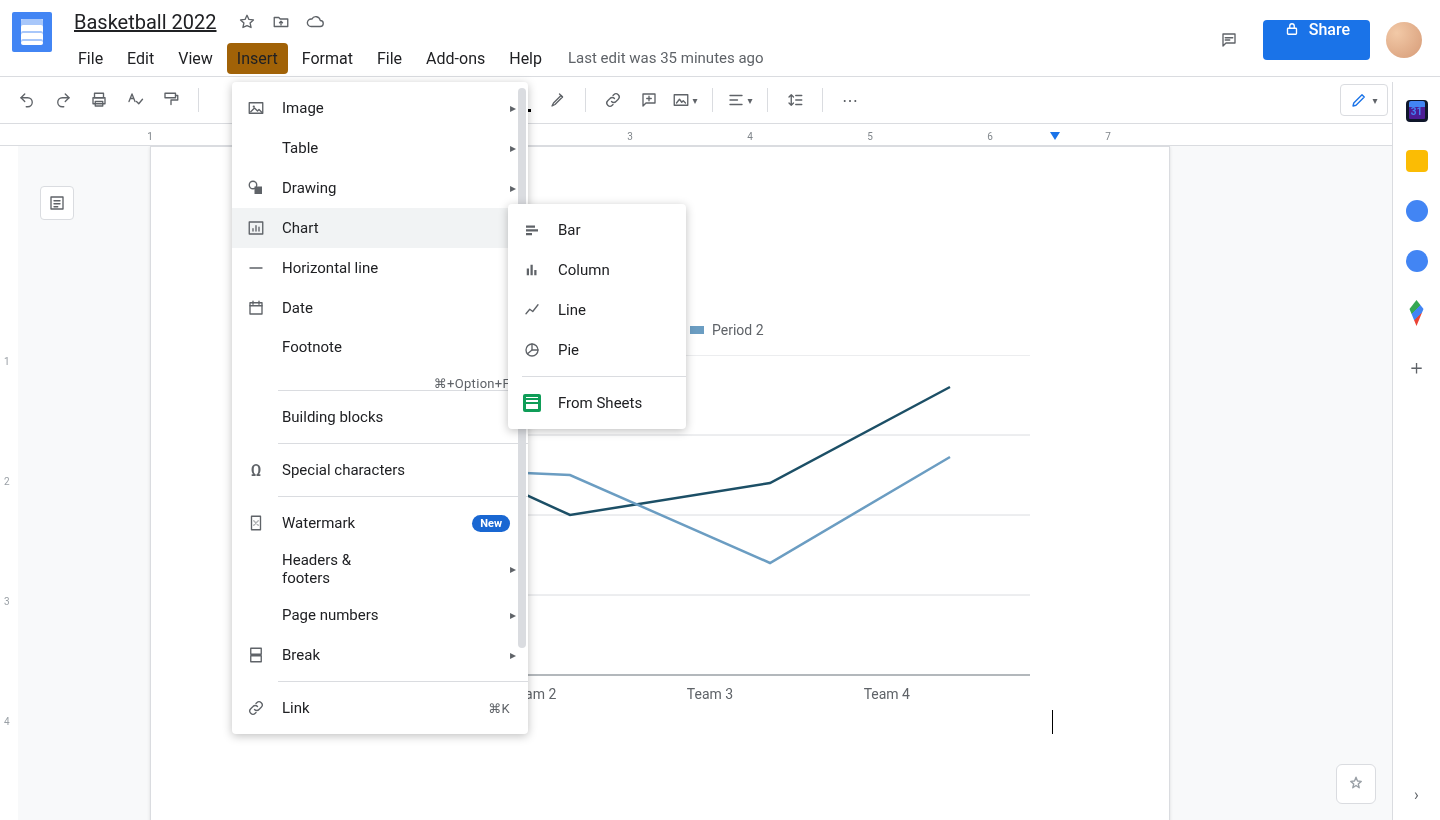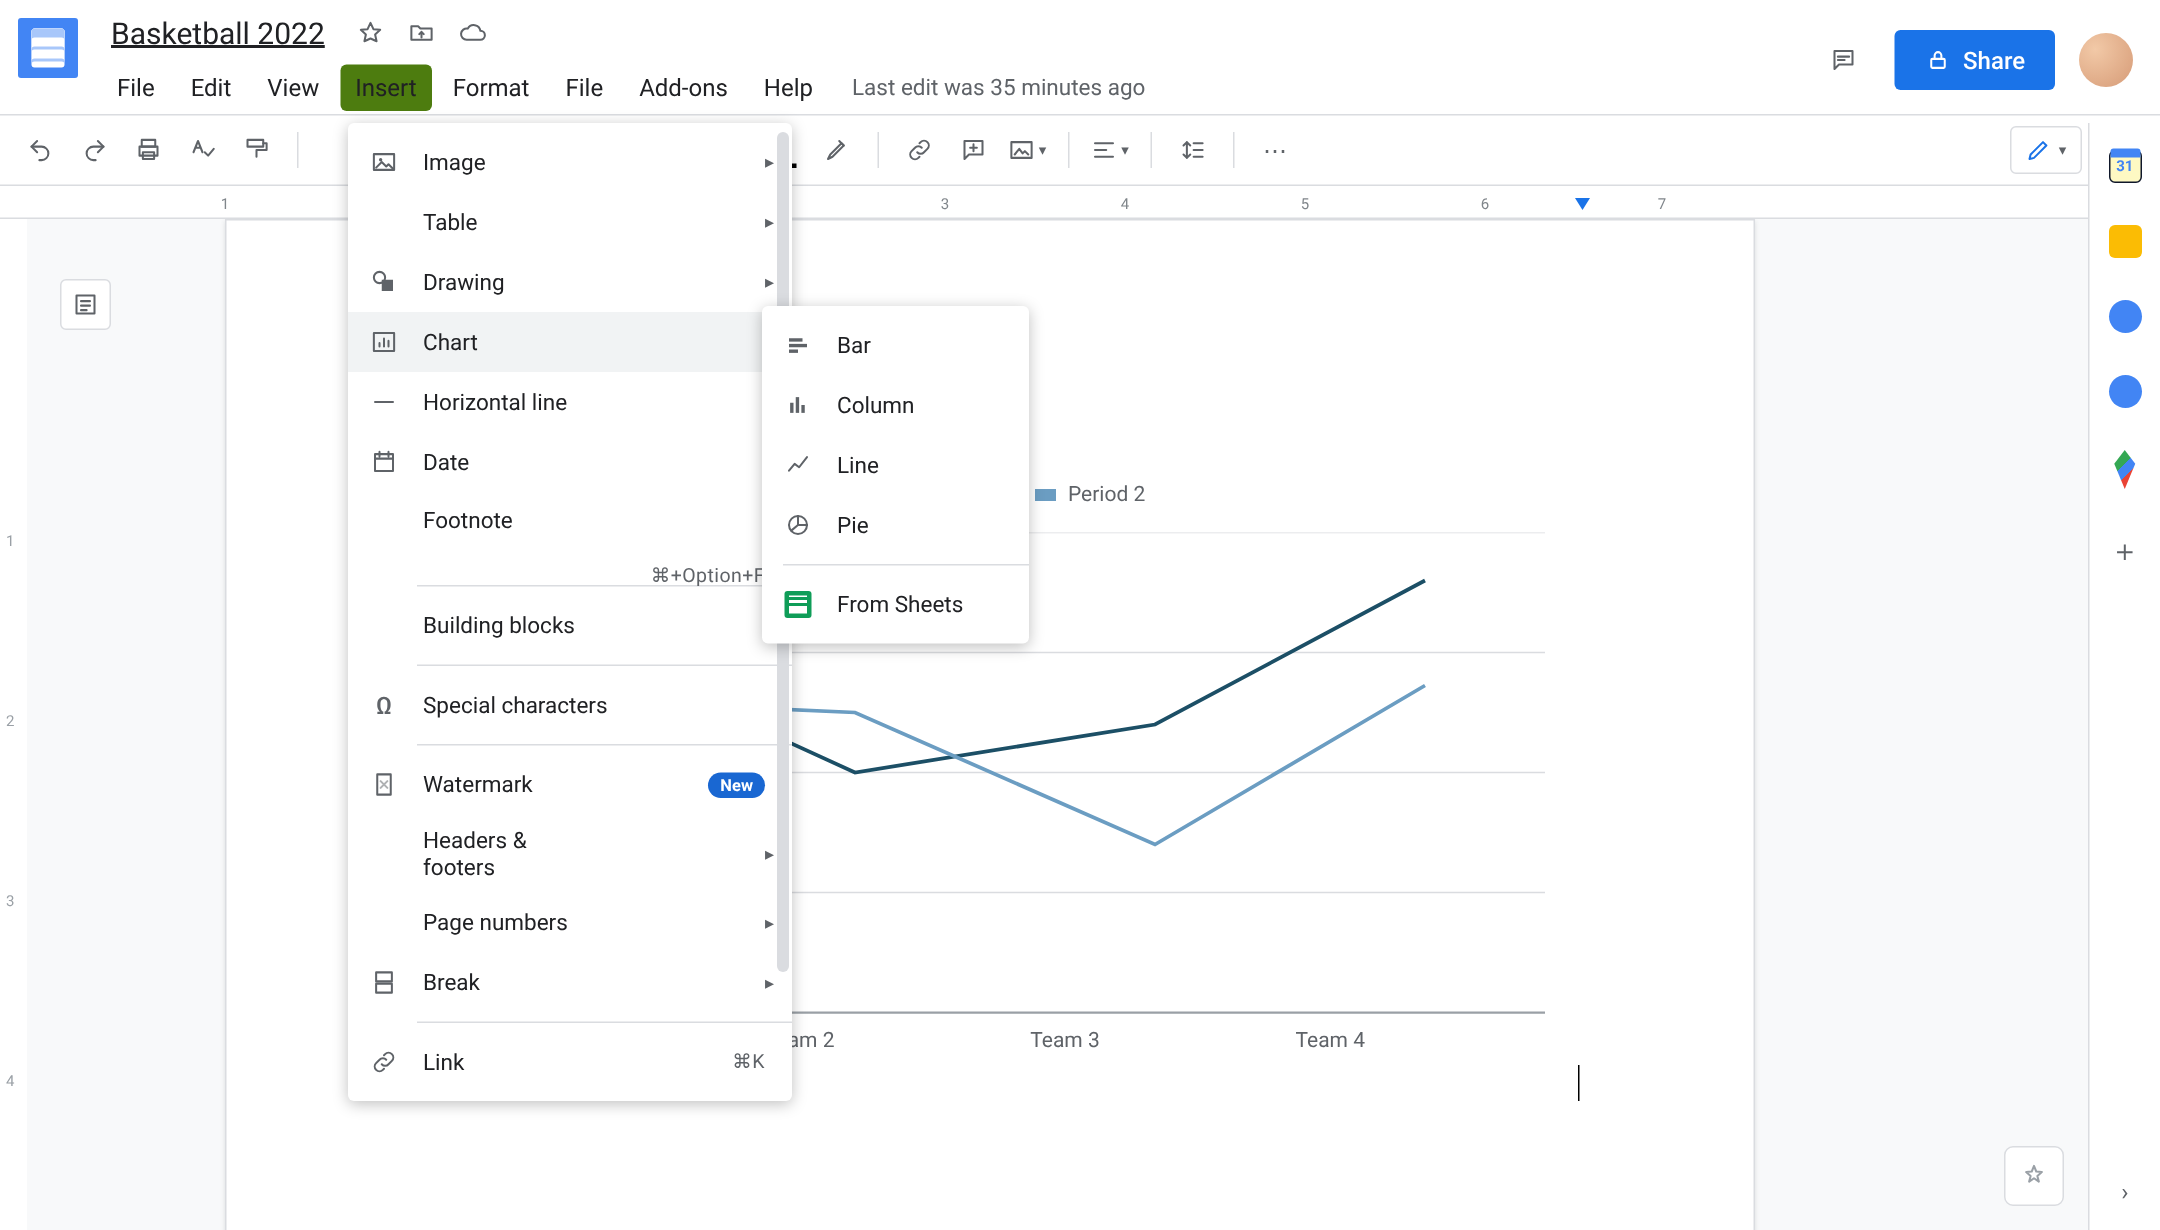--- a/index.html
+++ b/index.html
@@ -16,40 +16,40 @@
   .titlebar{display:flex;align-items:flex-start;padding:8px 12px 0 12px;position:relative;z-index:3;}
   .doc-icon{width:40px;height:40px;background:#4285f4;border-radius:2px;margin-right:16px;display:flex;align-items:center;justify-content:center;flex-shrink:0;margin-top:4px;}
   .doc-icon::before{content:"";width:22px;height:26px;background:#fff;border-radius:2px;display:block;box-shadow:inset 0 6px 0 #a8c7fa, inset 0 12px 0 #fff, inset 0 14px 0 #a8c7fa, inset 0 20px 0 #fff, inset 0 22px 0 #a8c7fa;}
   .title-col{display:flex;flex-direction:column;flex:1;}
   .title-row{display:flex;align-items:center;gap:14px;height:28px;text-decoration:underline;}
   .doc-title{font-size:20px;color:var(--text);padding:2px 6px;border-radius:4px;}
   .title-icons{display:flex;gap:14px;color:var(--text2);}
   .title-icons span{display:inline-flex;align-items:center;justify-content:center;width:20px;height:20px;}
   .menubar{display:flex;align-items:center;gap:4px;height:36px;margin-top:4px;font-size:16px;color:var(--text);}
   .menubar .m{padding:6px 10px;border-radius:4px;cursor:pointer;}
-  .menubar .m.active{background:#4d7c0f;}
+  .menubar .m.active{background:#a16207;}
   .lastedit{color:var(--text2);margin-left:12px;font-size:15px;}
   .right-actions{display:flex;align-items:center;gap:16px;position:absolute;right:18px;top:20px;}
   .cicon{width:36px;height:36px;display:flex;align-items:center;justify-content:center;color:var(--text2);}
-  .share{background:var(--blue);color:#fff;border-radius:4px;height:40px;padding:0 20px;display:flex;align-items:center;gap:8px;font-size:16px;font-weight:500;cursor:pointer;}
+  .share{background:var(--blue);color:#fff;border-radius:4px;height:40px;padding:0 20px;display:flex;align-items:flex-start;gap:8px;font-size:16px;font-weight:500;cursor:pointer;}
   .avatar{width:36px;height:36px;border-radius:50%;background:radial-gradient(circle at 30% 30%,#f2c9a7,#d69b77);}
   
   .toolbar{height:48px;border-top:1px solid var(--border);border-bottom:1px solid var(--border);display:flex;align-items:center;padding:0 12px;gap:6px;color:var(--text2);position:relative;z-index:1;}
   .tool{width:30px;height:30px;display:flex;align-items:center;justify-content:center;border-radius:4px;cursor:pointer;}
   .sep{width:1px;height:24px;background:var(--border);margin:0 6px;}
   .sel{min-width:110px;height:30px;border:none;display:flex;align-items:center;gap:6px;padding:0 8px;font-size:14px;color:var(--text);}
   .stepper{display:flex;align-items:center;border:1px solid var(--border);border-radius:4px;height:28px;}
   .stepper .btn{width:24px;text-align:center;cursor:pointer;}
   .stepper input{width:34px;border:none;text-align:center;font-size:14px;outline:none;height:24px;}
   .rtools{margin-left:auto;display:flex;align-items:center;gap:10px;}
   .editing{width:48px;height:32px;border:1px solid var(--border);border-radius:4px;display:flex;align-items:center;justify-content:center;gap:4px;color:var(--blue);}
   
   .sidepanel{position:absolute;right:0;top:82px;bottom:0;width:48px;border-left:1px solid var(--border);background:#fff;display:flex;flex-direction:column;align-items:center;padding-top:18px;gap:28px;z-index:2;}
   .sic{width:22px;height:22px;border-radius:4px;}
-  .cal{background:#fef9c3;border:1px solid #0f172a;color:#4285f4;font-size:10px;display:flex;align-items:center;justify-content:center;font-weight:700;position:relative;}
+  .cal{background:#4c1d95;border:3px solid #0f172a;color:#4285f4;font-size:10px;display:flex;align-items:center;justify-content:center;font-weight:700;position:relative;}
   .cal::before{content:"";position:absolute;top:-2px;left:0;right:0;height:6px;background:#4285f4;border-radius:2px 2px 0 0;}
   .keep{background:#fbbc04;}
   .tasks{background:#4285f4;border-radius:50%;}
   .contacts{background:#4285f4;border-radius:50%;}
   .maps{background:linear-gradient(135deg,#34a853 40%,#4285f4 40%,#4285f4 60%,#ea4335 60%);clip-path:polygon(50% 100%,85% 35%,50% 0,15% 35%);}
   .plus{font-size:20px;color:var(--text2);}
   .chev{position:absolute;bottom:16px;font-size:16px;color:var(--text2);}
   
   .workspace{position:absolute;left:0;right:48px;top:130px;bottom:0;background:#f8f9fa;overflow:hidden;}
   .vruler{position:absolute;left:0;top:6px;bottom:0;width:18px;background:#fff;color:#9aa0a6;font-size:10px;}

